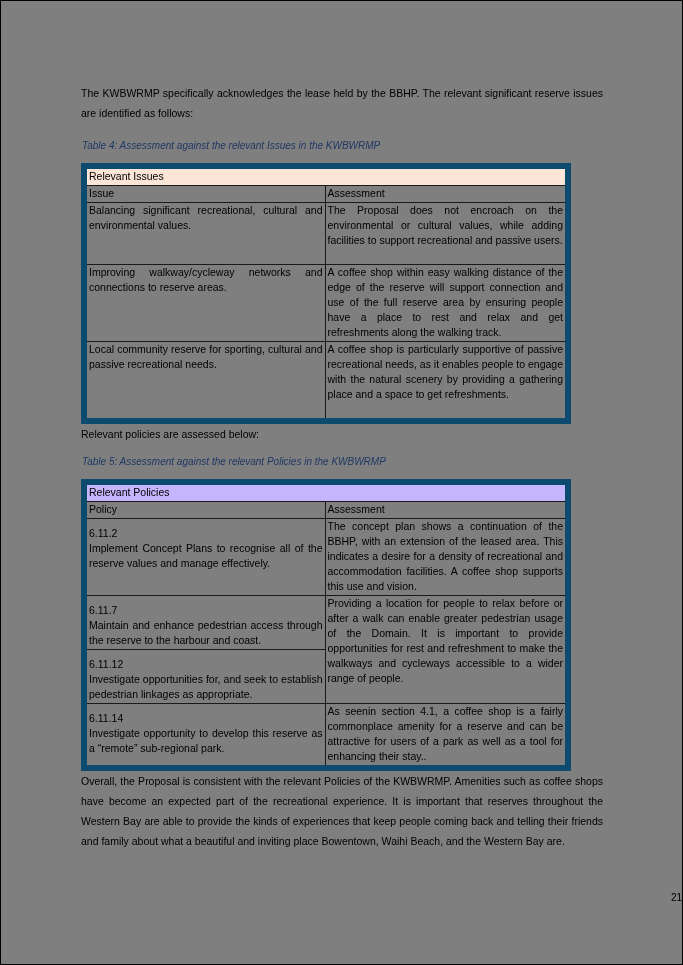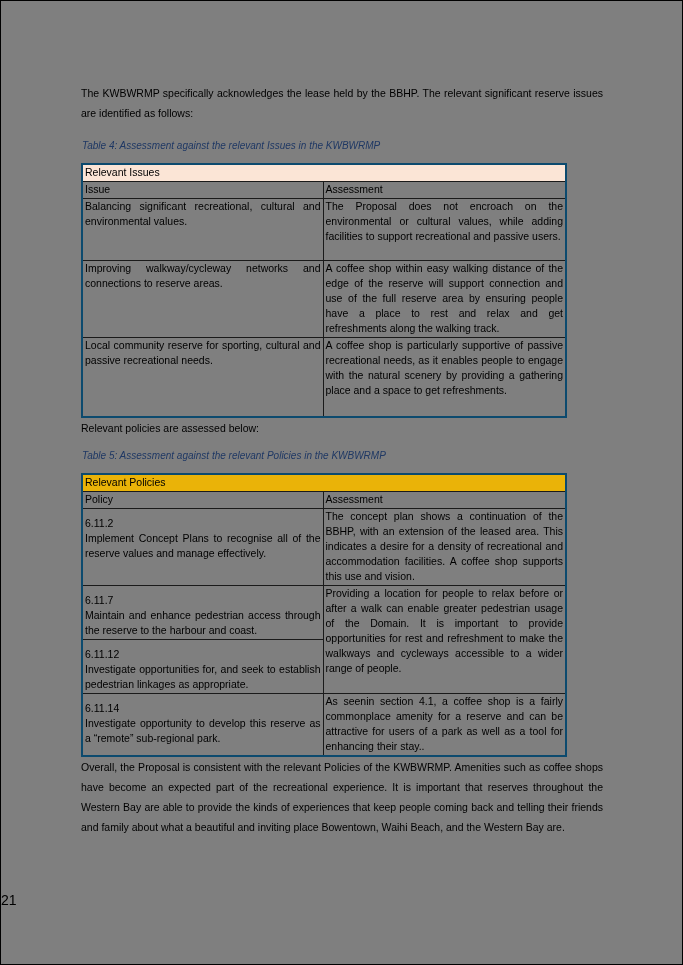--- a/index.html
+++ b/index.html
@@ -20,21 +20,21 @@
     margin:0; text-align:justify;
     font-size:10.5px; line-height:20px; color:#000;
   }
   .caption {
     font-size:10px; font-style:italic; line-height:13px;
     margin:16px 0 11px 1px;
   }
   .caption-4 { margin-top:16px; }
   table.doc-table {
     border-collapse:collapse; table-layout:fixed;
-    width:484px; border:2px solid #0c4a6e;
+    width:484px; border:6px solid #0c4a6e;
     background:transparent;
   }
   table.doc-table td, table.doc-table th {
     border:1px solid #1a1a1a;
     vertical-align:top;
     padding:0 2px 1px 2px;
     font-size:10.5px; line-height:15px;
     text-align:justify;
     font-weight:normal;
     overflow:hidden;
@@ -48,21 +48,21 @@
   }
   th.col-head {
     text-align:left; font-weight:bold;
     height:13px; line-height:14px;
   }
   td .policy-code { white-space:nowrap;margin-top:7px; }
   .spacer-p { margin-top:19px; }
   .closing { margin-top:17px; }
   .page-number {
     position:absolute; left:0; right:0; top:891px;
-    text-align:left; font-size:14px; color:#000;
+    text-align:right; font-size:10px; color:#000;
   }
 </style>
 </head>
 <body>
 
 <div class="page" style="background: rgb(127, 127, 127);">
   <div class="doc">
 
     <p class="body-text">The KWBWRMP specifically acknowledges the lease held by the BBHP.  The relevant significant reserve issues are identified as follows:</p>
 
@@ -100,21 +100,21 @@
 
     <div class="caption" style="margin-top: 11px; color: rgb(31, 56, 100);">Table 5: Assessment against the relevant Policies in the KWBWRMP</div>
 
     <table class="doc-table">
       <colgroup>
           <col style="width:241px">
           <col style="width:243px">
         </colgroup>
       <tbody>
           <tr>
-        <th class="tbl-title" colspan="2" style="background: #eab308;">Relevant Policies</th>
+        <th class="tbl-title" colspan="2" style="background: #c4b5fd;">Relevant Policies</th>
       </tr>
       <tr>
         <th class="col-head">Policy</th>
         <th class="col-head">Assessment</th>
       </tr>
       <tr style="height:77px">
         <td>
           <div class="policy-code">6.11.2</div>
           <div>Implement Concept Plans to recognise all of the reserve values and manage effectively.</div>
         </td>

